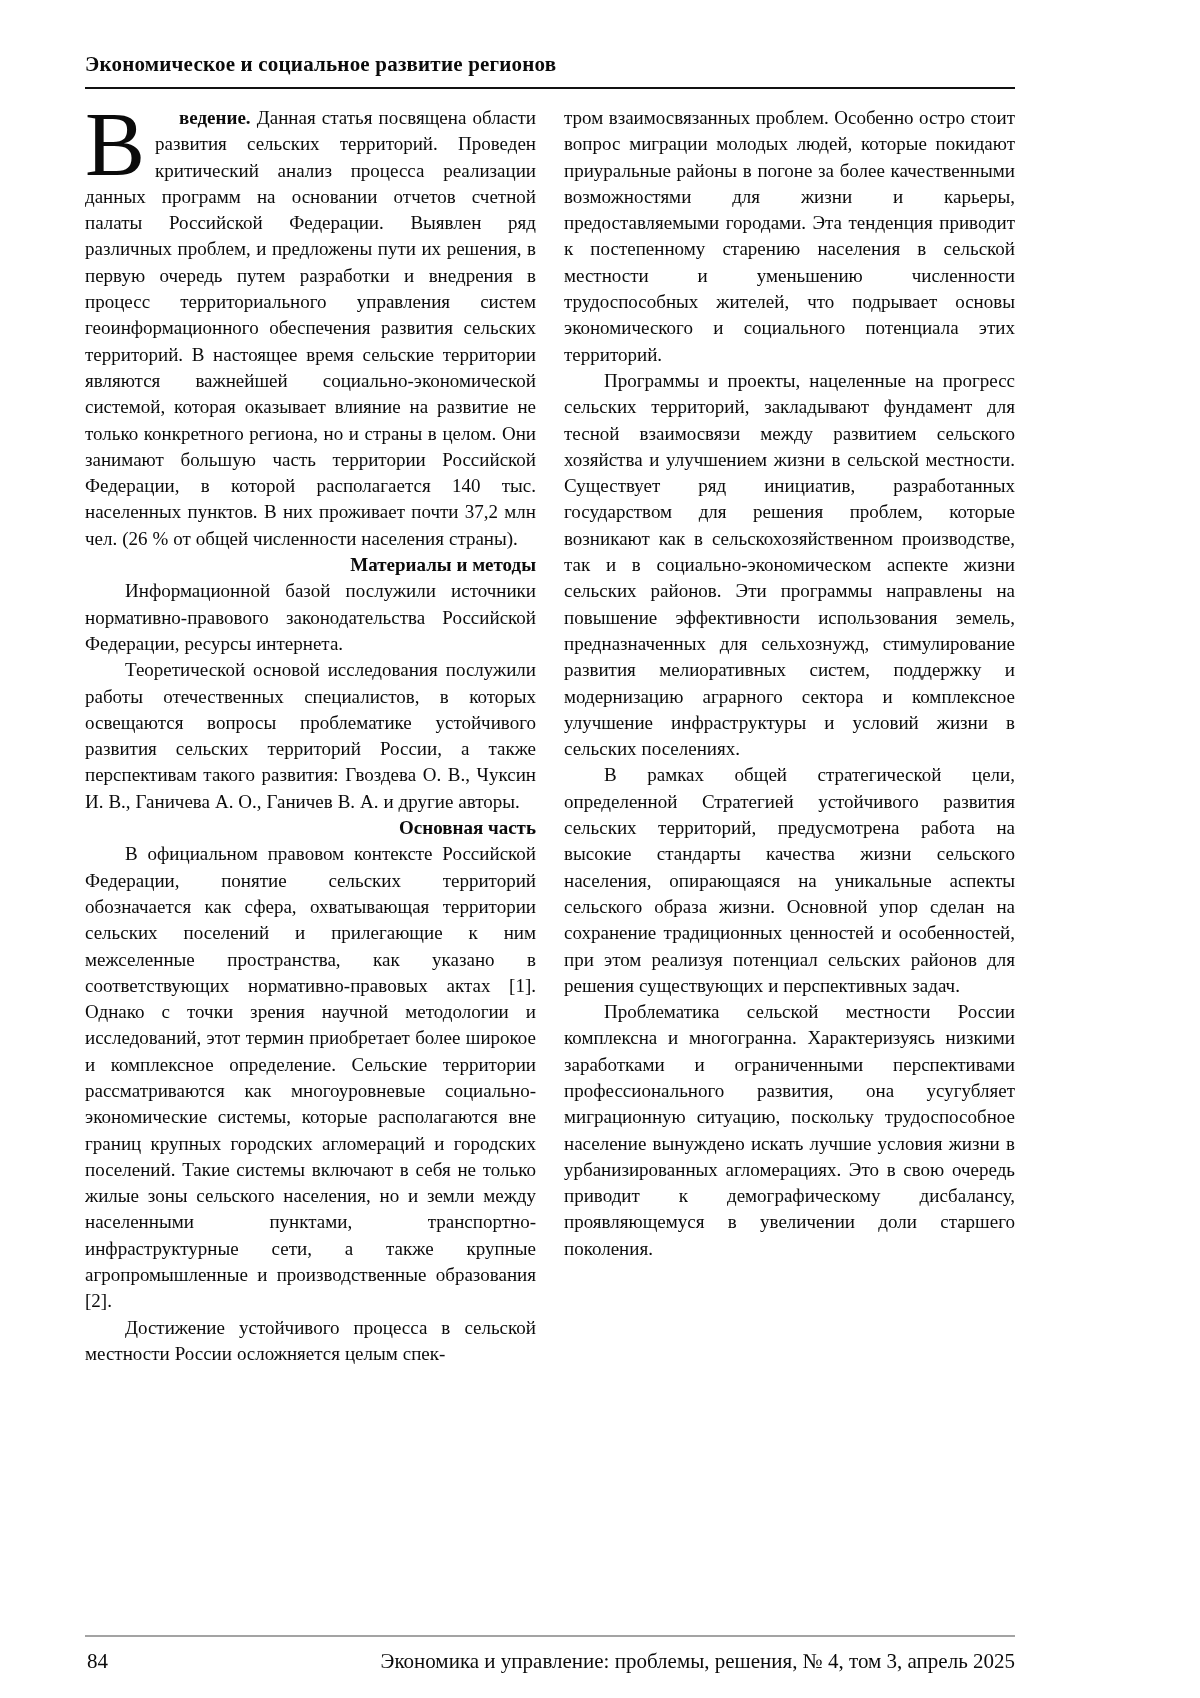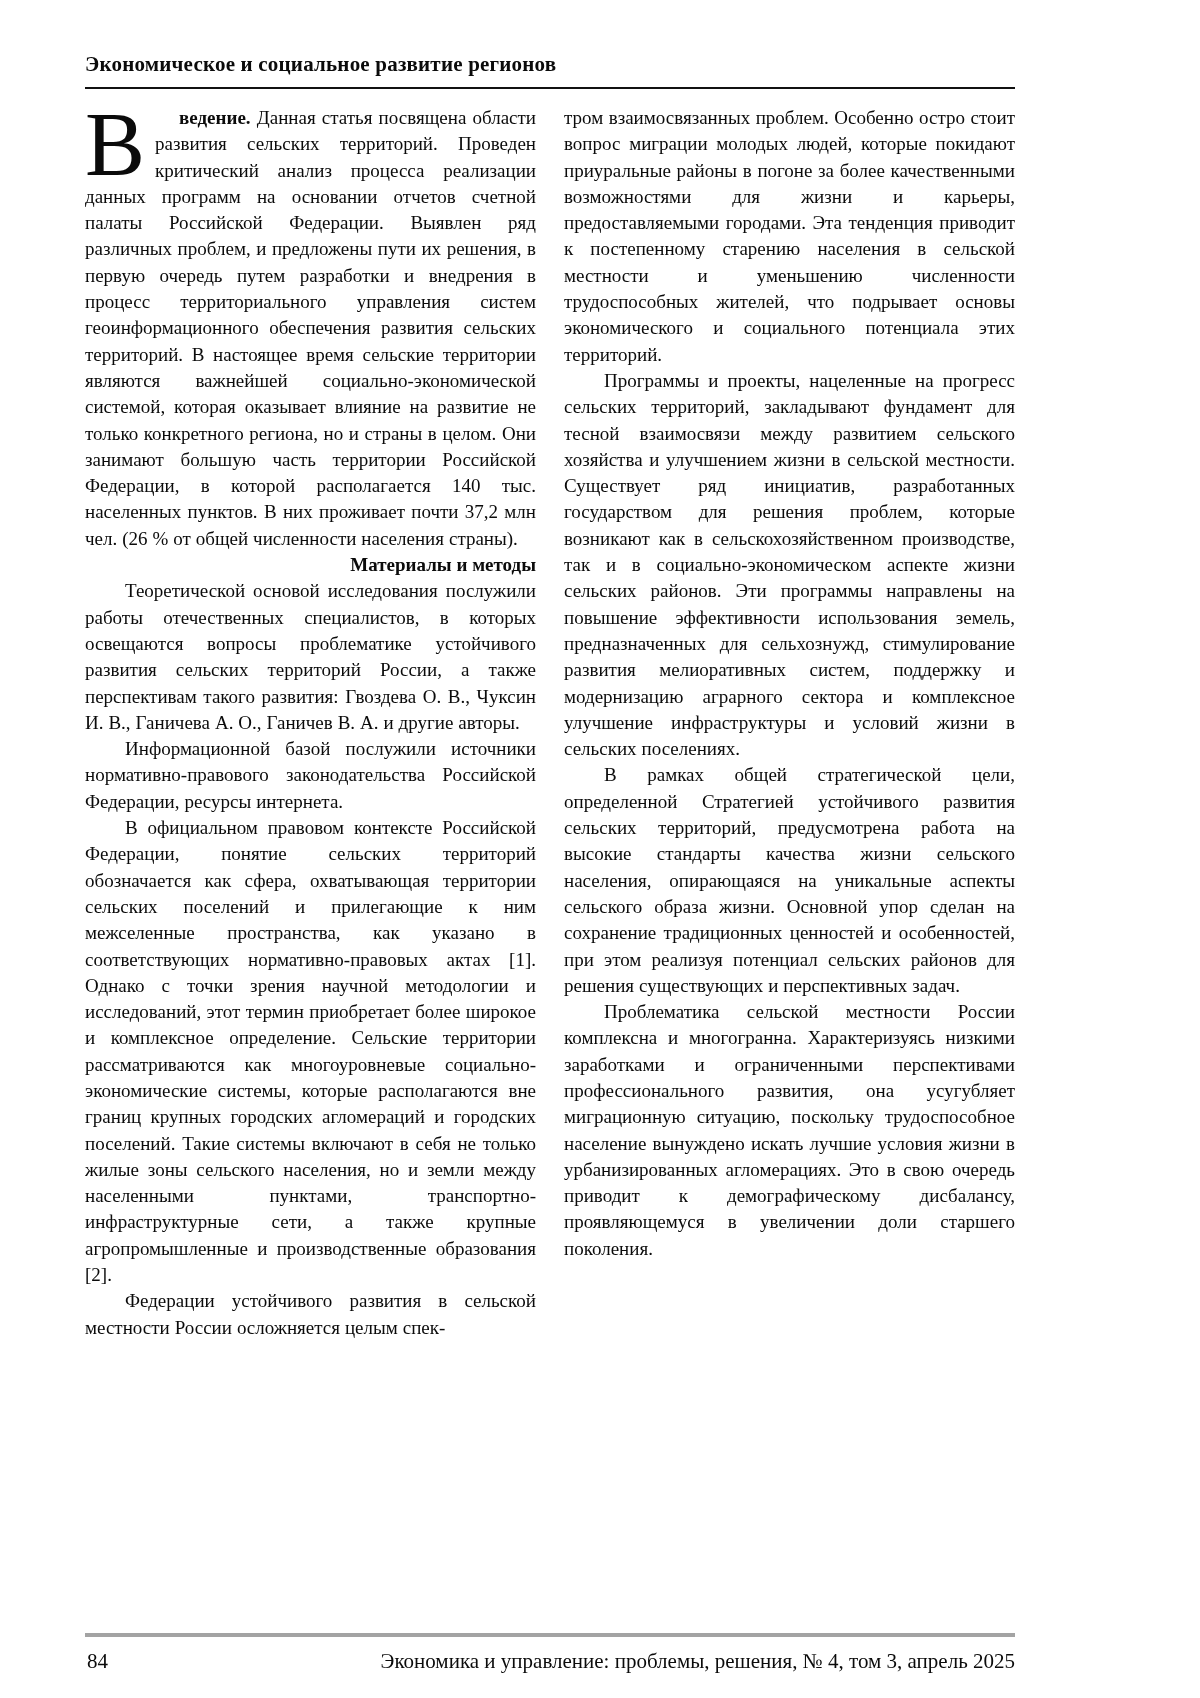--- a/index.html
+++ b/index.html
@@ -70,21 +70,21 @@
     font-weight: normal;
   }
   .lead { font-weight: bold; margin-left: 24px; }
 
   
   .page-footer {
     position: absolute;
     left: 85px;
     right: 185px;
     bottom: 24px;
-    border-top: 4px solid #a3a3a3;
+    border-top: 2px solid #a3a3a3;
     padding-top: 12px;
   }
   .footer-row {
     display: flex;
     justify-content: space-between;
     align-items: baseline;
     font-size: 21px;
   }
   .footer-row .page-number { padding-left: 2px; }
   .footer-row .journal-line { text-align: center; }
@@ -98,28 +98,29 @@
     <div class="title">Экономическое и социальное развитие регионов</div>
   </header>
 
   <main class="columns">
 
     <section class="col">
       <p class="para intro"><span class="dropcap">В</span><span class="lead">ведение.</span> <span>Данная статья посвящена области развития сельских территорий. Проведен критический анализ процесса реализации данных программ на основании отчетов счетной палаты Российской Федерации. Выявлен ряд различных проблем, и предложены пути их решения, в первую очередь путем разработки и внедрения в процесс территориального управления систем геоинформационного обеспечения развития сельских территорий. В настоящее время сельские территории являются важнейшей социально-экономической системой, которая оказывает влияние на развитие не только конкретного региона, но и страны в целом. Они занимают большую часть территории Российской Федерации, в которой располагается 140 тыс. населенных пунктов. В них проживает почти 37,2 млн чел. (26 % от общей численности населения страны).</span></p>
 
       <h2 class="heading">Материалы и методы</h2>
 
+      <p class="para">Информационной базой послужили источники нормативно-правового законодательства Российской Федерации, ресурсы интернета.</p>
+
       <p class="para">Теоретической основой исследования послужили работы отечественных специалистов, в которых освещаются вопросы проблематике устойчивого развития сельских территорий России, а также перспективам такого развития: Гвоздева О. В., Чуксин И. В., Ганичева А. О., Ганичев В. А. и другие авторы.</p>
 
-      <p class="para">Информационной базой послужили источники нормативно-правового законодательства Российской Федерации, ресурсы интернета.</p>
-
+      <h2 class="heading">Основная часть</h2>
 
       <p class="para">В официальном правовом контексте Российской Федерации, понятие сельских территорий обозначается как сфера, охватывающая территории сельских поселений и прилегающие к ним межселенные пространства, как указано в соответствующих нормативно-правовых актах [1]. Однако с точки зрения научной методологии и исследований, этот термин приобретает более широкое и комплексное определение. Сельские территории рассматриваются как многоуровневые социально-экономические системы, которые располагаются вне границ крупных городских агломераций и городских поселений. Такие системы включают в себя не только жилые зоны сельского населения, но и земли между населенными пунктами, транспортно-инфраструктурные сети, а также крупные агропромышленные и производственные образования [2].</p>
 
-      <p class="para">Федерации устойчивого развития в сельской местности России осложняется целым спек-</p>
+      <p class="para">Достижение устойчивого процесса в сельской местности России осложняется целым спек-</p>
     </section>
 
     <section class="col">
       <p class="para no-indent">тром взаимосвязанных проблем. Особенно остро стоит вопрос миграции молодых людей, которые покидают приуральные районы в погоне за более качественными возможностями для жизни и карьеры, предоставляемыми городами. Эта тенденция приводит к постепенному старению населения в сельской местности и уменьшению численности трудоспособных жителей, что подрывает основы экономического и социального потенциала этих территорий.</p>
 
       <p class="para">Программы и проекты, нацеленные на прогресс сельских территорий, закладывают фундамент для тесной взаимосвязи между развитием сельского хозяйства и улучшением жизни в сельской местности. Существует ряд инициатив, разработанных государством для решения проблем, которые возникают как в сельскохозяйственном производстве, так и в социально-экономическом аспекте жизни сельских районов. Эти программы направлены на повышение эффективности использования земель, предназначенных для сельхознужд, стимулирование развития мелиоративных систем, поддержку и модернизацию аграрного сектора и комплексное улучшение инфраструктуры и условий жизни в сельских поселениях.</p>
 
       <p class="para">В рамках общей стратегической цели, определенной Стратегией устойчивого развития сельских территорий, предусмотрена работа на высокие стандарты качества жизни сельского населения, опирающаяся на уникальные аспекты сельского образа жизни. Основной упор сделан на сохранение традиционных ценностей и особенностей, при этом реализуя потенциал сельских районов для решения существующих и перспективных задач.</p>
 
       <p class="para">Проблематика сельской местности России комплексна и многогранна. Характеризуясь низкими заработками и ограниченными перспективами профессионального развития, она усугубляет миграционную ситуацию, поскольку трудоспособное население вынуждено искать лучшие условия жизни в урбанизированных агломерациях. Это в свою очередь приводит к демографическому дисбалансу, проявляющемуся в увеличении доли старшего поколения.</p>

